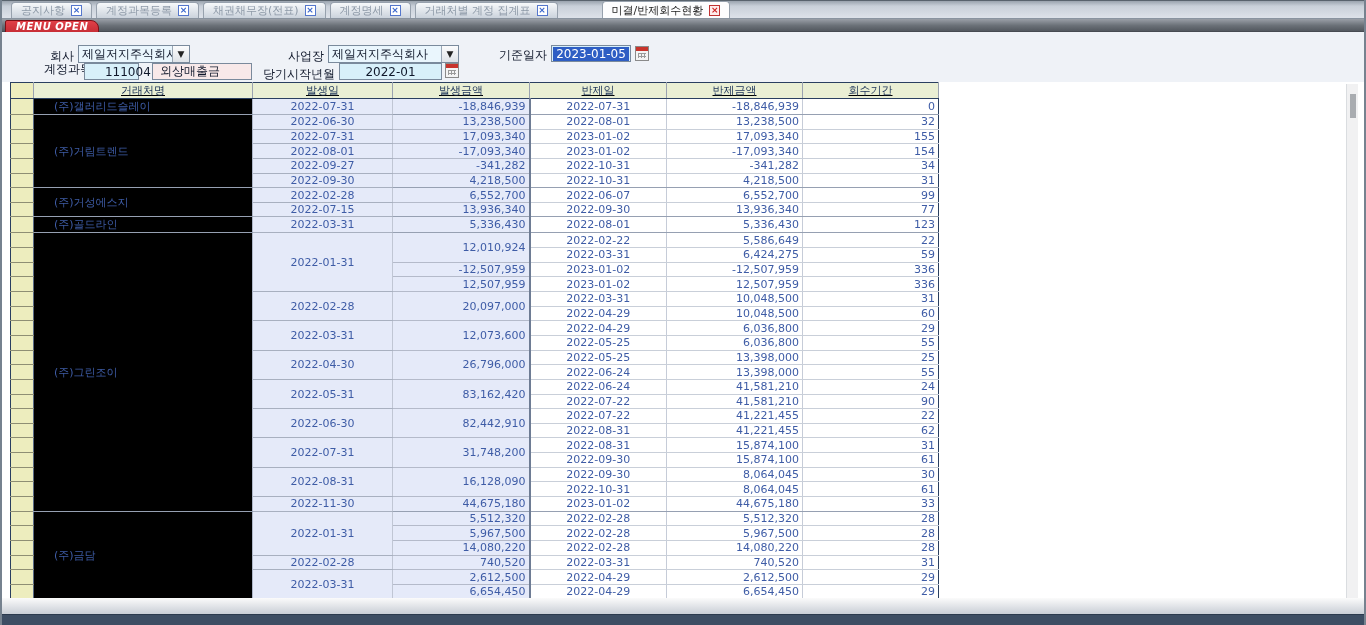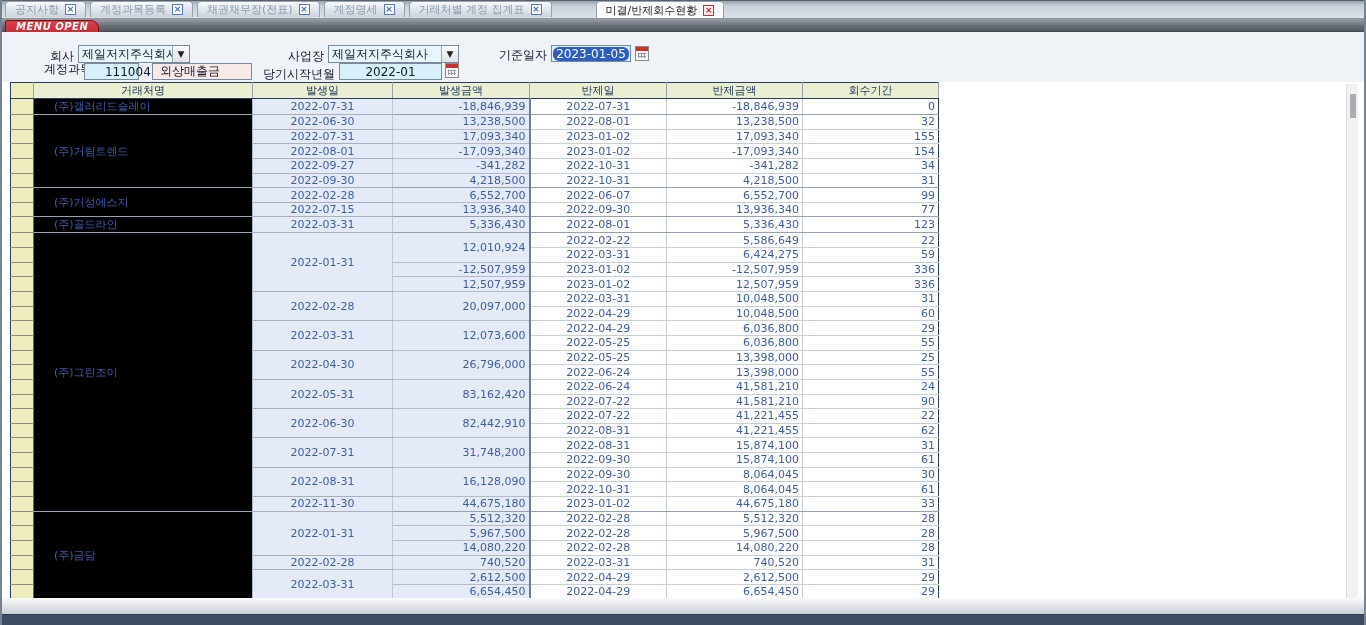--- a/index.html
+++ b/index.html
@@ -5,21 +5,21 @@
   * { box-sizing: border-box; margin: 0; padding: 0; }
   html,body { width:1366px; height:625px; }
   body { font-family:"DejaVu Sans","Liberation Sans",sans-serif; }
   .window { position:relative; width:1366px; height:625px; overflow:hidden;
             background:#ffffff; border-left:2px solid #76828F; border-right:2px solid #76828F; }
 
   
   .tabbar { position:absolute; left:0; top:0; right:0; height:19px;
             background:linear-gradient(#9AA3AE,#C9D0D9 30%,#DDE2E9);
             border-top:1px solid #59636D; border-bottom:1px solid #8A94A0;
-            display:flex; align-items:flex-start; padding-left:3px; gap:4px; }
+            display:flex; align-items:center; padding-left:9px; gap:4px; }
   .tab { display:inline-flex; align-items:center; gap:6px; height:16px; padding:0 9px;
          border:1px solid #97A1AD; border-bottom:none; border-radius:4px 4px 0 0;
          background:linear-gradient(#F7F9FB,#CBD3DC); font-size:11px; color:#8D99A7; cursor:pointer; }
   .tab.active { background:#FDFDFE; color:#1A1A1A; height:17px;margin-left:40px; }
   .tclose { width:11px; height:11px; border:1px solid #5577CC; background:#FFFFFF; color:#3A66CC;
             font-size:9px; line-height:9px; text-align:center; font-weight:bold; }
   .tab.active .tclose { border-color:#C03333; color:#CC2222; background:#FFECEC; }
 
   
   .toolbar { position:absolute; left:0; top:19px; right:0; height:13px;
@@ -34,33 +34,33 @@
   .flabel { position:absolute; font-size:12px; color:#10182B; text-align:right; white-space:nowrap; }
   .combo { position:absolute; height:18px; border:1px solid #7A8A9C; background:#EAF6FD;
            display:flex; align-items:center; font-size:12px; color:#10182B; cursor:pointer; }
   .combo .cval { flex:1; padding-left:3px; white-space:nowrap; overflow:hidden; }
   .combo .carrow { width:17px; height:100%; border-left:1px solid #9AA6B4;
                    background:linear-gradient(#FBFBFC,#DFE3E8); color:#222; font-size:9px;
                    display:flex; align-items:center; justify-content:center; }
   .tbox { position:absolute; height:17px; border:1px solid #7A8A9C; background:#D8F0FA;
           font-size:12px; color:#10182B; display:flex; align-items:center; justify-content:center; }
   .tbox.pink { background:#F8E9E9; justify-content:flex-start; padding-left:7px; }
-  .selhl { background:#2E5EC4; color:#FFFFFF; padding:0 3px;border-radius:6px; }
+  .selhl { background:#2E5EC4; color:#FFFFFF; padding:0 3px; }
   .cal { position:absolute; width:14px; height:15px; background:#F4F4F4; border:1px solid #8A8A8A; cursor:pointer; }
   .cal::before { content:""; position:absolute; left:0; right:0; top:0; height:4px; background:#C8342C; }
   .cal::after { content:""; position:absolute; left:2px; right:2px; top:6px; bottom:2px;
         background:repeating-linear-gradient(to right,#9A9A9A 0 1px,transparent 1px 3px),
                    repeating-linear-gradient(to bottom,#9A9A9A 0 1px,transparent 1px 3px); }
 
   
   .content { position:absolute; left:0; top:82px; right:0; height:516px; background:#FFFFFF; }
   .gridwrap { position:absolute; left:8px; top:82px; width:930px; height:516px; overflow:hidden; }
   table.grid { border-collapse:collapse; table-layout:fixed; width:928px; }
   table.grid th, table.grid td { overflow:hidden; white-space:nowrap; }
-  tr.hdr { height:14px; }
+  tr.hdr { height:14px;text-decoration:underline; }
   tr.dr { height:14.65px; }
   th { background:#EAEFD4; border-right:1px solid #9AA2B0; border-bottom:1px solid #2A3F60;
        border-top:1px solid #2A3F60; font-size:11px; font-weight:normal; color:#1A3156; }
   th.rhh { background:#EDEDBE; border-left:1px solid #2A3F60; }
   td { font-size:11px; color:#3E5CA6; }
   td.rh { background:#EDEDBE; border-left:1px solid #2A3F60; border-right:1px solid #5A6A84;
           border-top:1px solid #FBFBE6; border-bottom:1px solid #8E8E74; cursor:pointer; }
   td.name { background:#000000; vertical-align:middle; padding-left:20px;
             border-right:1px solid #AEB6C8; border-bottom:1px solid #96A0B2; }
   td.odate { background:#E5EAF9; vertical-align:middle; text-align:center;

